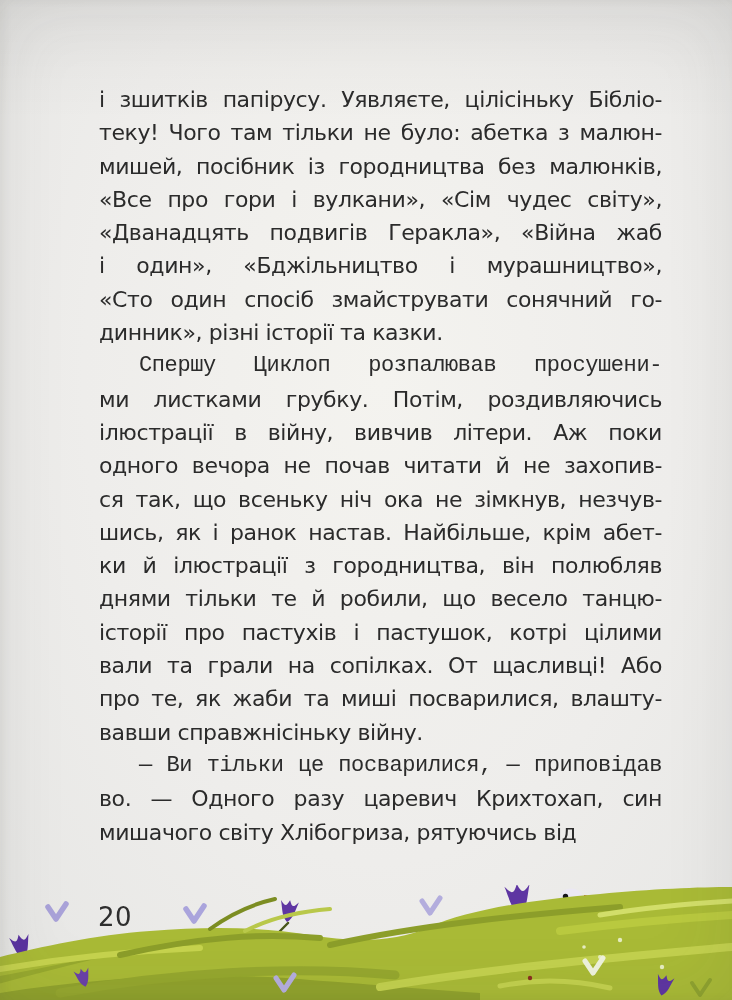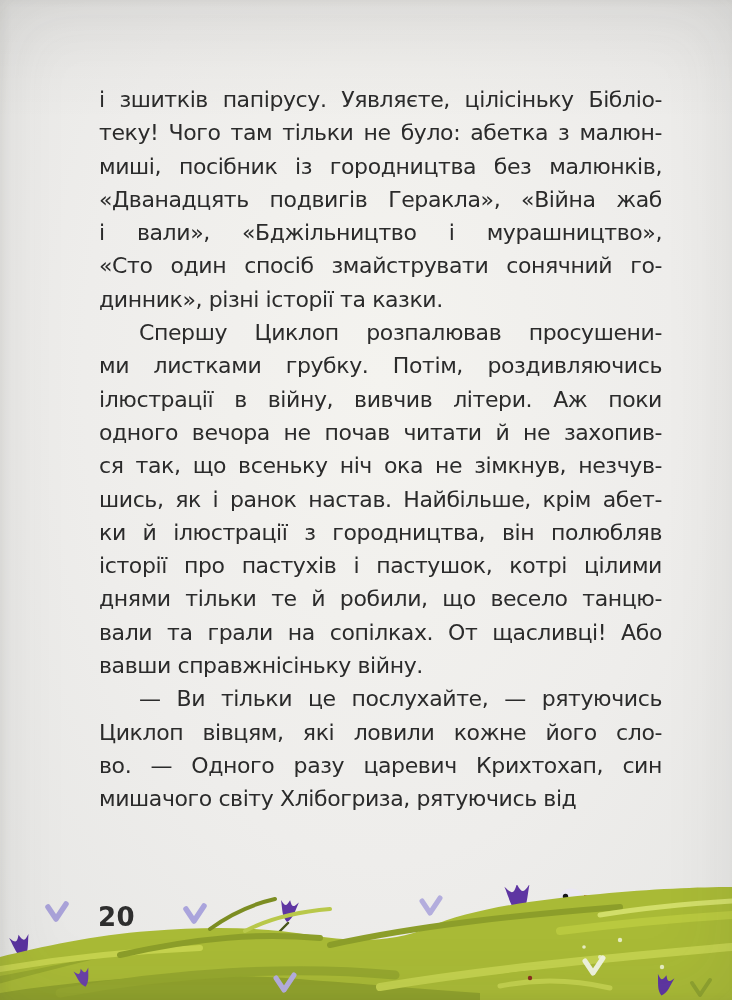--- a/index.html
+++ b/index.html
@@ -24,67 +24,67 @@
     line-height:33.3px;
     letter-spacing:-0.4px;
   }
   .paragraph{margin:0;}
   .line{
     text-align:justify;
     text-align-last:justify;
     white-space:normal;
   }
   .line.last{ text-align-last:left; }
-  .paragraph.indented .line:first-child{ text-indent:40px; }
+  .paragraph.indented .line:first-child{ text-indent:40px;font-family:Liberation Mono, monospace; }
   .page-number{
     position:absolute;
     left:98px; top:902px;
     font-size:26px;
     color:#2e2e2e;
     letter-spacing:0.5px;
-    font-weight:bold;
   }
   .meadow{
     position:absolute;
     left:0; bottom:0;
     width:732px; height:115px;
     display:block;
   }
 </style>
 </head>
 <body>
 
 <div class="stage">
 
   <div class="text-block">
     <div class="paragraph">
         <div class="line">і зшитків папірусу. Уявляєте, цілісіньку Бібліо-</div>
         <div class="line">теку! Чого там тільки не було: абетка з малюн-</div>
-        <div class="line">миші, посібник із городництва без малюнків,</div>
+        <div class="line">мишей, посібник із городництва без малюнків,</div>
+        <div class="line">«Все про гори і вулкани», «Сім чудес світу»,</div>
         <div class="line">«Дванадцять подвигів Геракла», «Війна жаб</div>
-        <div class="line">і вали», «Бджільництво і мурашництво»,</div>
+        <div class="line">і один», «Бджільництво і мурашництво»,</div>
         <div class="line">«Сто один спосіб змайструвати сонячний го-</div>
         <div class="line last">динник», різні історії та казки.</div>
       </div>
     <div class="paragraph indented">
         <div class="line">Спершу Циклоп розпалював просушени-</div>
         <div class="line">ми листками грубку. Потім, роздивляючись</div>
         <div class="line">ілюстрації в війну, вивчив літери. Аж поки</div>
         <div class="line">одного вечора не почав читати й не захопив-</div>
         <div class="line">ся так, що всеньку ніч ока не зімкнув, незчув-</div>
         <div class="line">шись, як і ранок настав. Найбільше, крім абет-</div>
         <div class="line">ки й ілюстрації з городництва, він полюбляв</div>
+        <div class="line">днями тільки те й робили, що весело танцю-</div>
         <div class="line">історії про пастухів і пастушок, котрі цілими</div>
-        <div class="line">днями тільки те й робили, що весело танцю-</div>
         <div class="line">вали та грали на сопілках. От щасливці! Або</div>
+        <div class="line">про те, як жаби та миші посварилися, влашту-</div>
         <div class="line last">вавши справжнісіньку війну.</div>
       </div>
     <div class="paragraph indented">
-        <div class="line">— Ви тільки це послухайте, — рятуючись</div>
-        <div class="line">Циклоп вівцям, які ловили кожне його сло-</div>
+        <div class="line">— Ви тільки це посварилися, — приповідав</div>
         <div class="line">во. — Одного разу царевич Крихтохап, син</div>
         <div class="line last">мишачого світу Хлібогриза, рятуючись від</div>
       </div>
   </div>
 
   <div class="page-number">20</div>
 
   <svg class="meadow" viewBox="0 0 732 115" xmlns="http://www.w3.org/2000/svg">
     <defs>
       <path id="tulip" d="M-9,-14 C-6,-4 -6,2 0,7 C6,2 6,-4 9,-14 C4,-8 3,-8 0,-15 C-3,-8 -4,-8 -9,-14 Z"></path>

